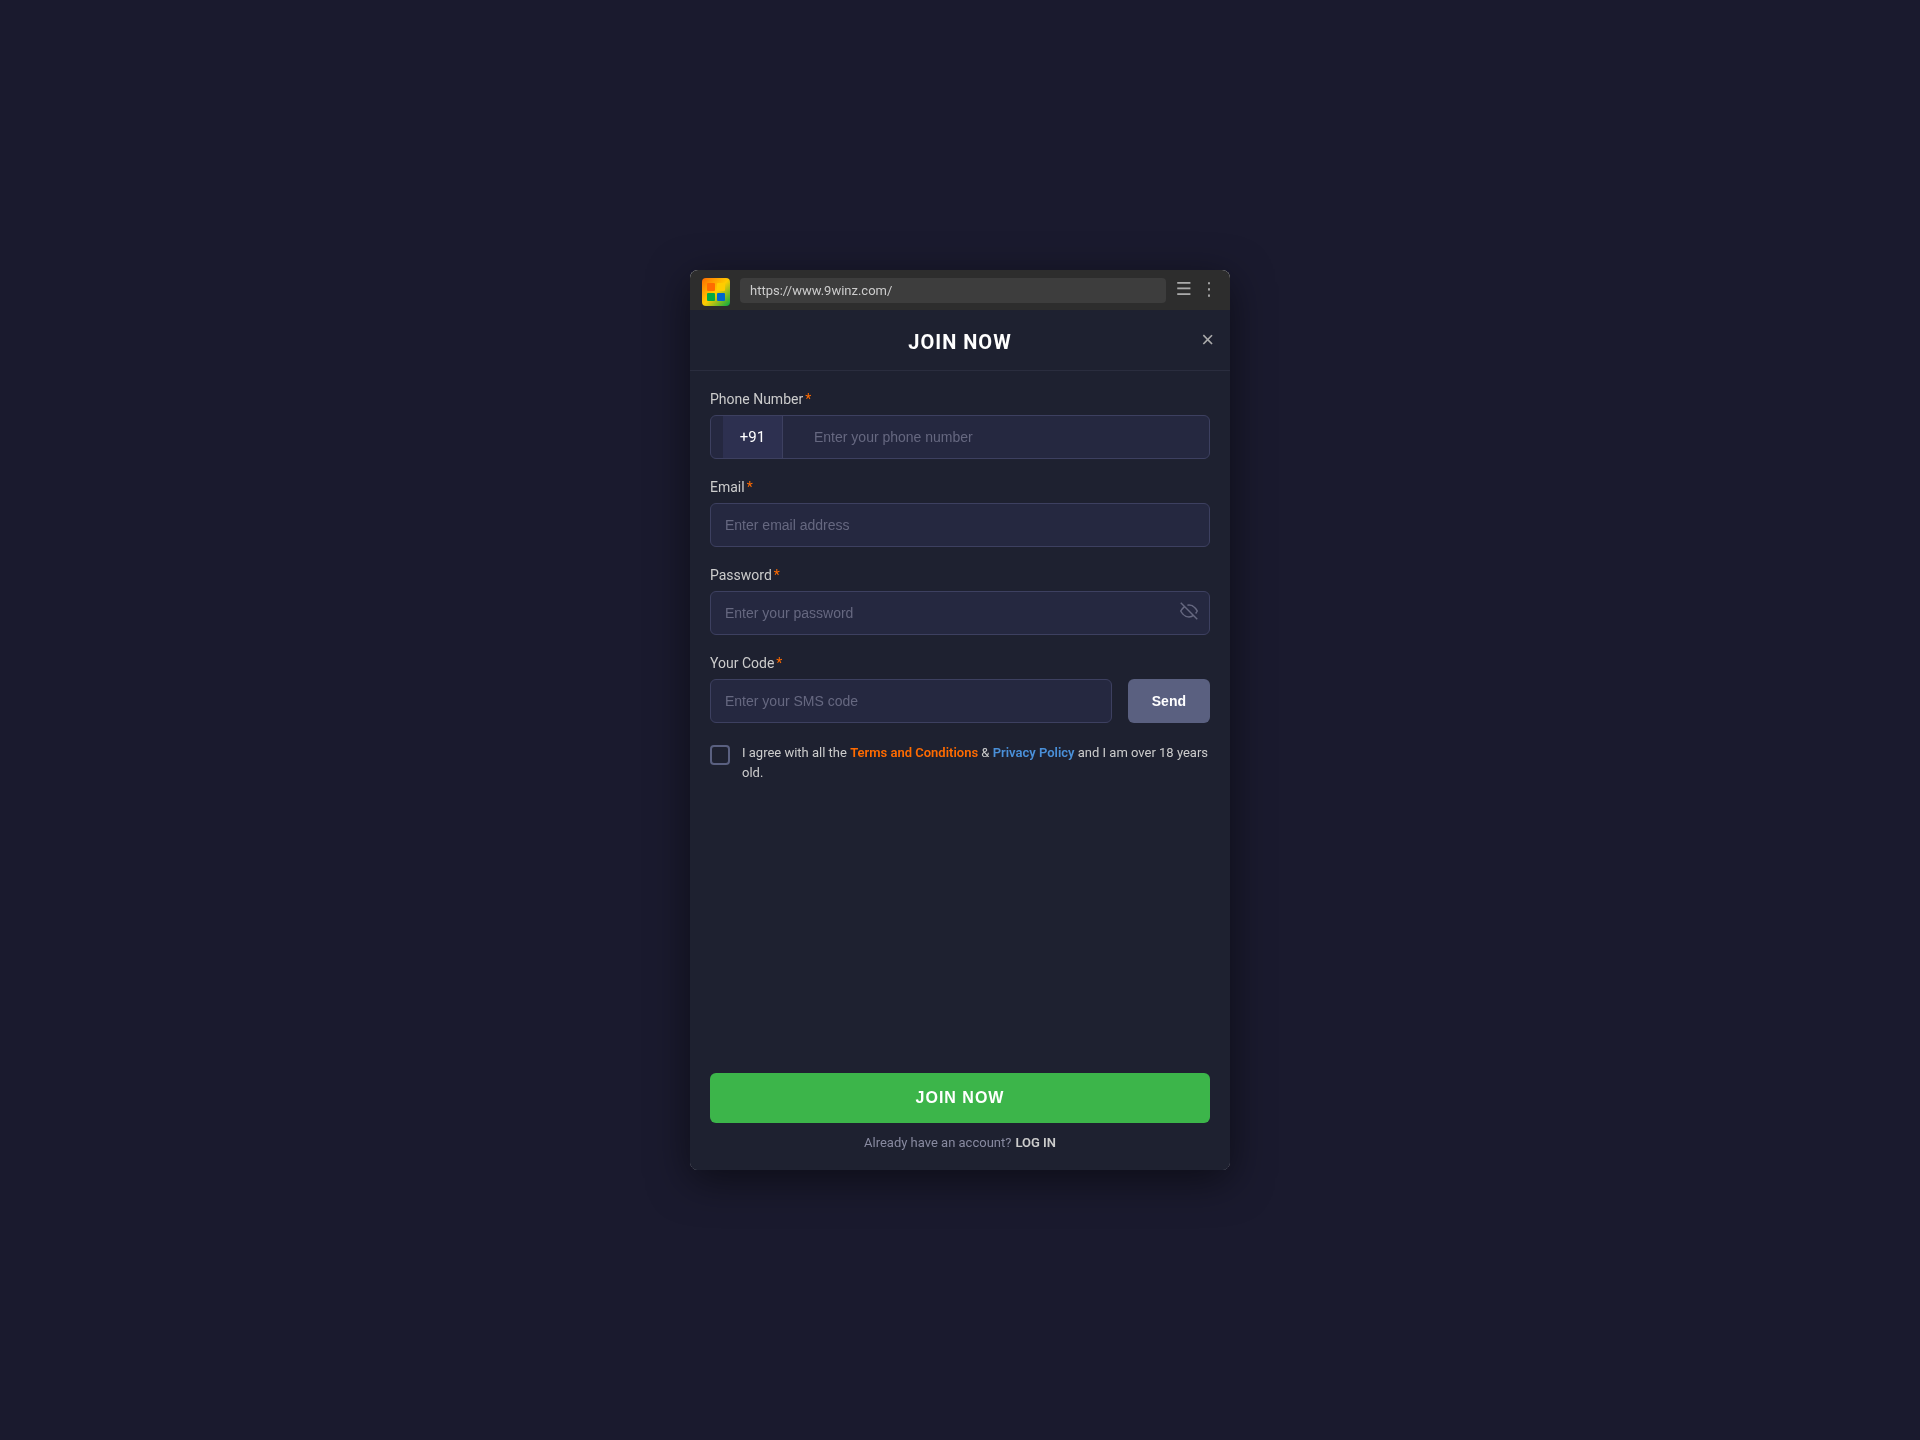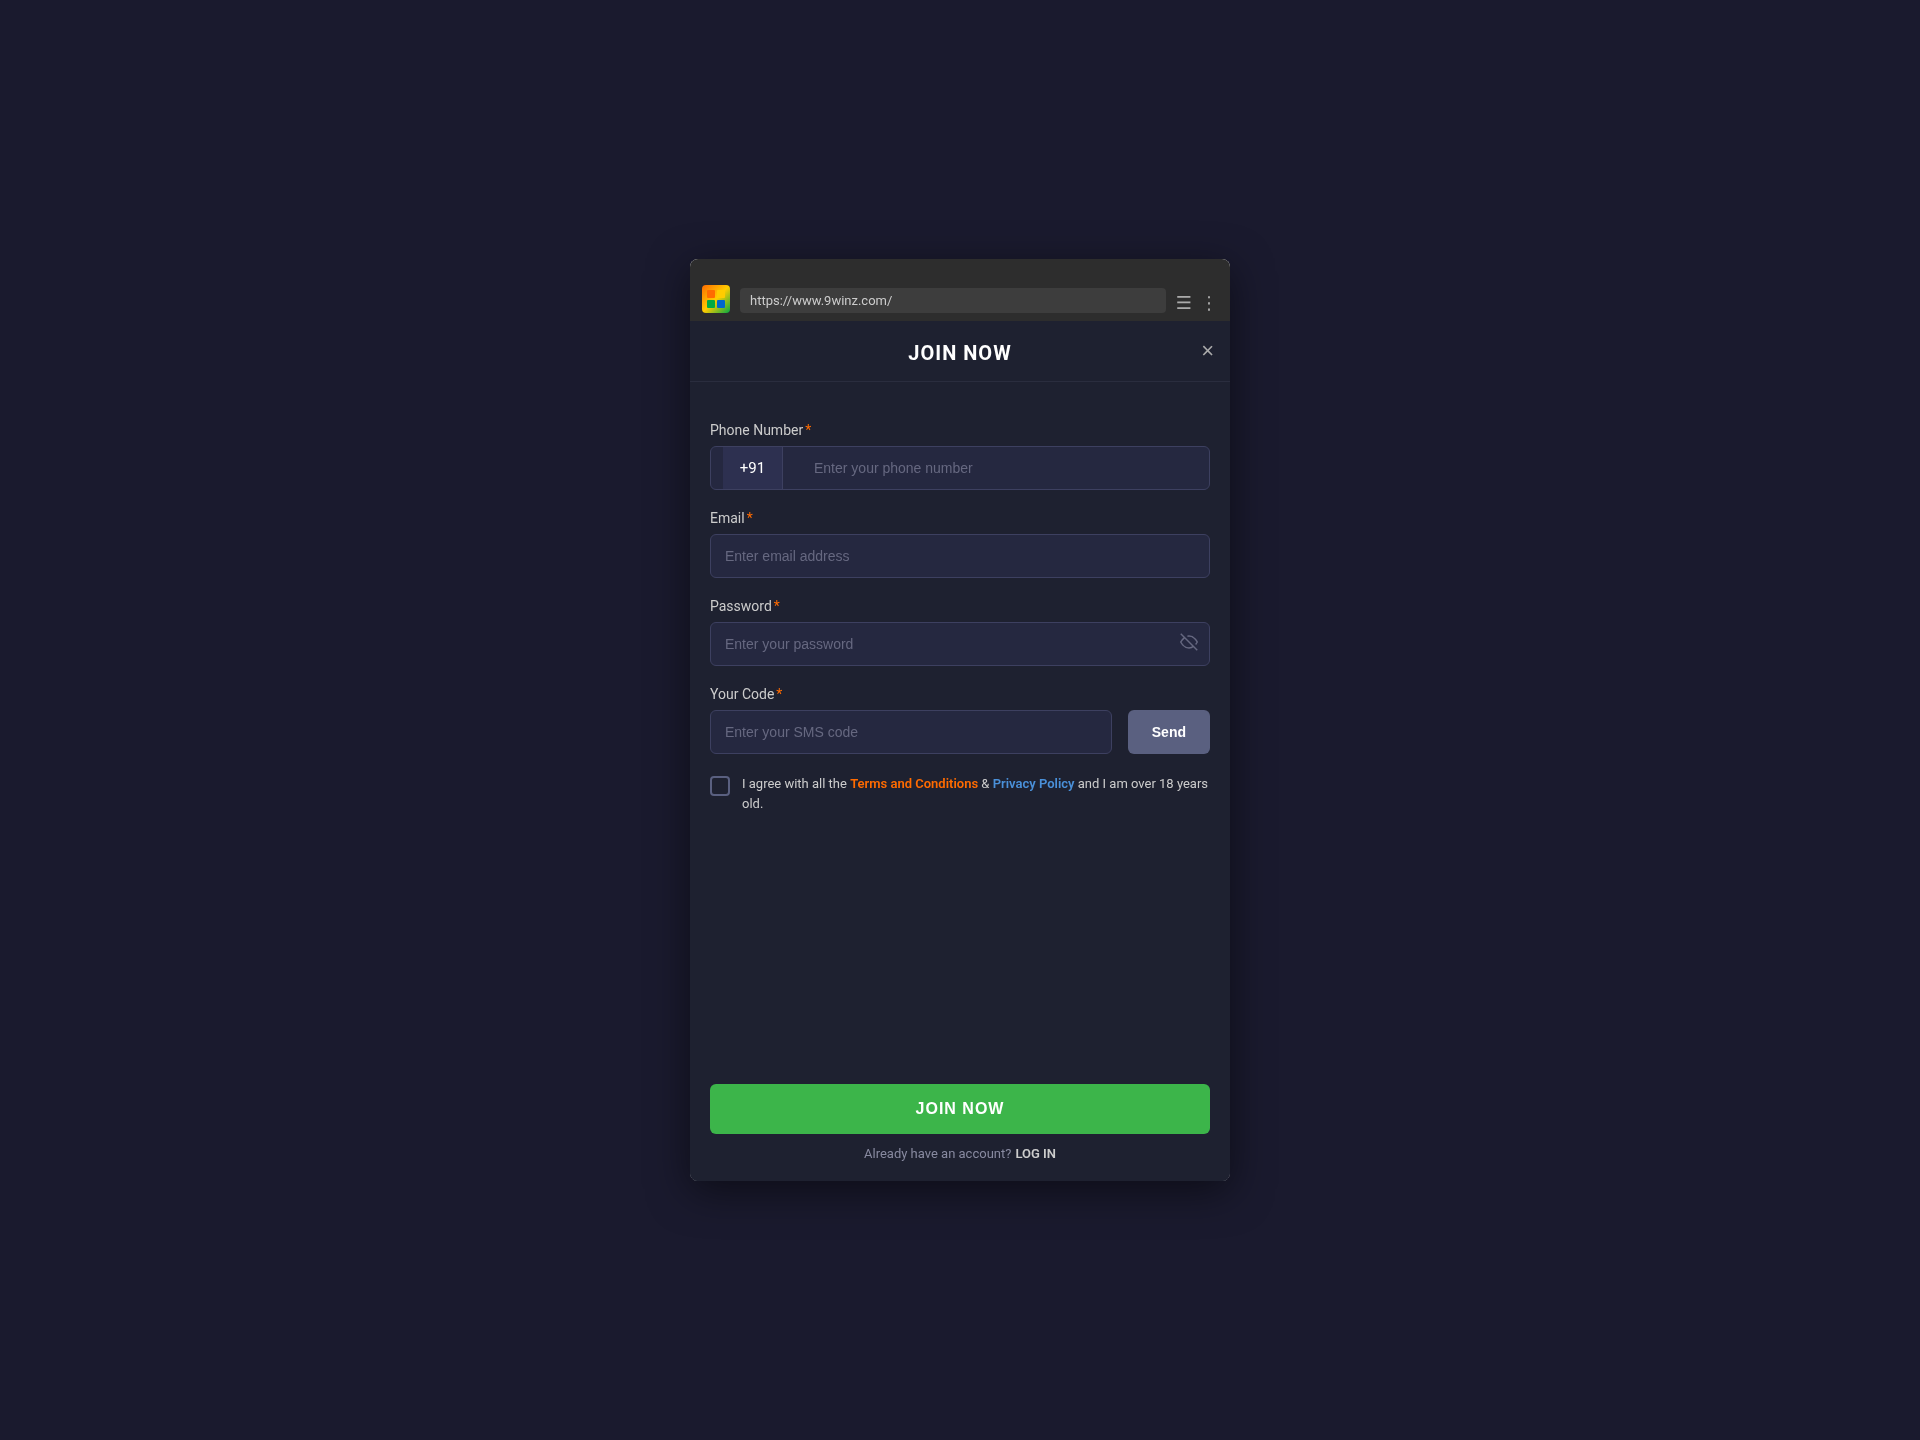--- a/index.html
+++ b/index.html
@@ -22,23 +22,23 @@
       background: #fff;
       border-radius: 8px;
       overflow: hidden;
       box-shadow: 0 10px 40px rgba(0,0,0,0.5);
     }
 
     .browser-bar {
       background: #2d2d2d;
       padding: 8px 12px;
       display: flex;
-      align-items: flex-end;
+      align-items: flex-start;
       gap: 10px;
-      height: 62px;
+      height: 40px;
     }
 
     .browser-logo {
       width: 28px;
       height: 28px;
       background: linear-gradient(135deg, #ff6b00, #ffcc00, #00aa44);
       border-radius: 4px;
       display: flex;
       align-items: center;
       justify-content: center;
@@ -110,21 +110,20 @@
 
     .form-group {
       margin-bottom: 20px;
     }
 
     .form-label {
       color: #cccccc;
       font-size: 14px;
       margin-bottom: 8px;
       display: block;
-      margin-top: 20px;
     }
 
     .required-star {
       color: #ff6b00;
       margin-left: 2px;
     }
 
     .phone-input-wrapper {
       display: flex;
       gap: 0;

